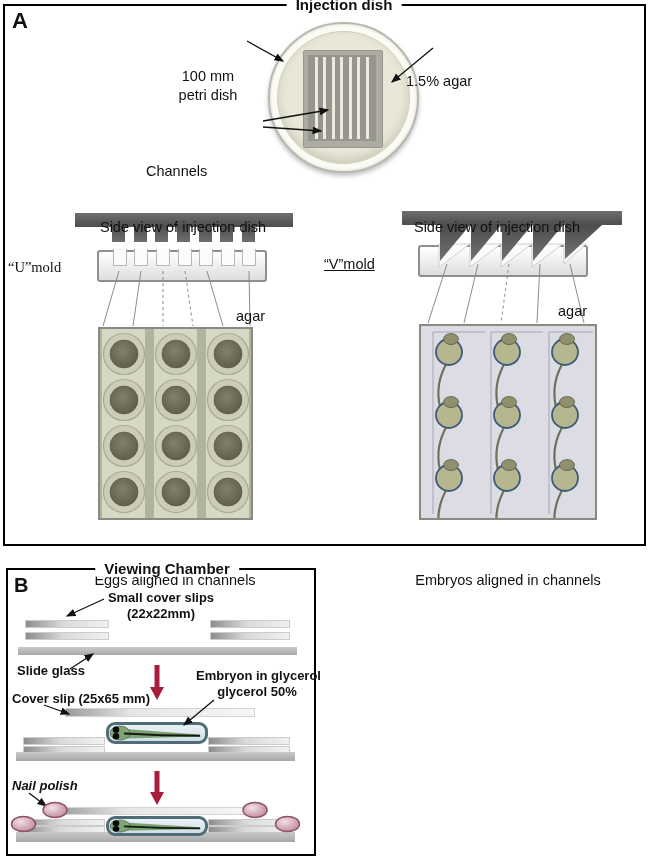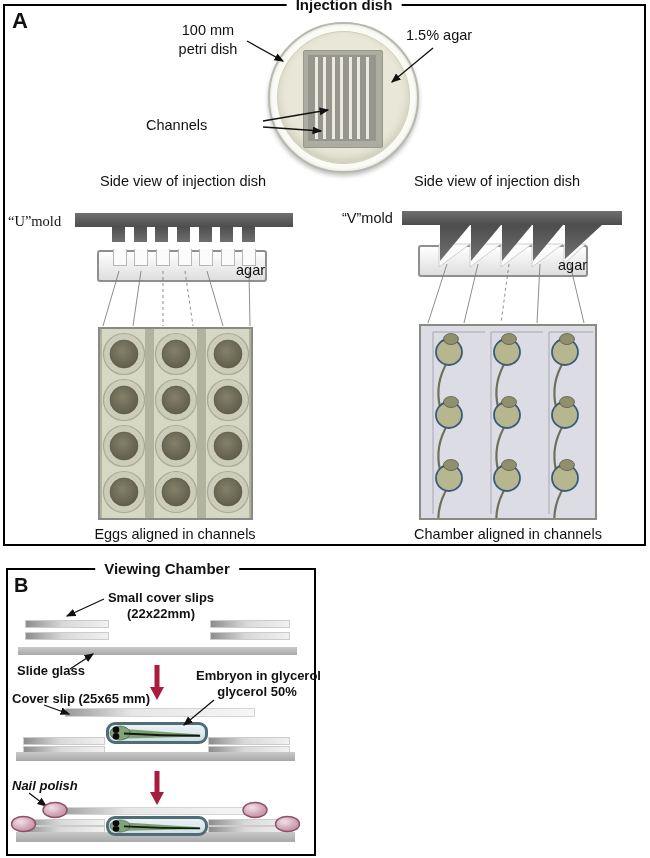--- a/index.html
+++ b/index.html
@@ -3,21 +3,21 @@
 <meta charset="utf-8">
 <style>
   html,body{margin:0;padding:0;background:#fff;}
   .page{position:relative;width:650px;height:858px;background:#fff;overflow:hidden;
         font-family:"Liberation Sans",sans-serif;color:#111;}
   .abs{position:absolute;}
   .panelbox{position:absolute;border:2px solid #000;background:transparent;}
   .legend{position:absolute;transform:translate(-50%,-55%);background:#fff;padding:0 9px;
           font-weight:bold;font-size:15px;white-space:nowrap;z-index:6;}
   .plabel{position:absolute;font-weight:bold;z-index:6;}
-  .lbl{position:absolute;font-size:14.5px;line-height:19px;z-index:6;white-space:nowrap;}
+  .lbl{position:absolute;font-size:14.5px;line-height:19px;z-index:6;white-space:nowrap;margin-top:46px;}
   .lblc{text-align:center;white-space:normal;}
   .blbl{position:absolute;font-size:13px;line-height:16px;font-weight:bold;z-index:6;white-space:nowrap;}
   .dishOuter{border-radius:50%;background:#fbfbf6;border:2px solid #b8b8af;
              box-shadow:0 3px 4px rgba(0,0,0,.25), inset 0 0 3px rgba(0,0,0,.15);}
   .dishInner{border-radius:50%;background:#e9e7d7;border:1px solid #d0ceba;
              box-shadow:inset 0 -4px 8px rgba(120,120,100,.25);}
   .moldRectOuter{background:#adaca1;border:1px solid #98978c;border-radius:2px;}
   .moldRectInner{background:#97968e;}
   .stripe{position:absolute;width:3px;height:82px;top:57px;background:#eceade;}
   .moldbar{background:linear-gradient(180deg,#6f6f6f 0%,#4d4d4d 100%);}
@@ -88,21 +88,21 @@
   <div class="notch" style="left:156px;"></div>
   <div class="notch" style="left:178px;"></div>
   <div class="notch" style="left:199px;"></div>
   <div class="notch" style="left:221px;"></div>
   <div class="notch" style="left:242px;"></div>
   <div class="lbl" style="left:236px;top:261px;z-index:6;">agar</div>
 
   <div class="lbl lblc" style="left:386px;top:172px;width:222px;">
     <span>Side view of injection dish</span><br>
   </div>
-  <div class="lbl" style="left:342px;top:209px;">“V”mold</div>
+  <div class="lbl" style="left:324px;top:209px;text-decoration:underline;">“V”mold</div>
   <div class="abs moldbar" style="left:402px;top:211px;width:220px;height:14px;"></div>
   <div class="agarblock" style="left:418px;top:245px;width:166px;height:28px;"></div>
   <div class="lbl" style="left:558px;top:256px;z-index:6;">agar</div>
 
   <div class="photo eggbg" style="left:98px;top:327px;width:151px;height:189px;">
     <div class="chanstrip" style="left:2px;"></div>
     <div class="chanstrip" style="left:54px;"></div>
     <div class="chanstrip" style="left:106px;"></div>
     <svg width="151" height="189">
       <use href="#egg" x="24" y="25"></use>
@@ -138,21 +138,21 @@
         <use href="#embryo" x="86" y="89"></use>
         <use href="#embryo" x="144" y="89"></use>
       <use href="#embryo" x="28" y="152"></use>
         <use href="#embryo" x="86" y="152"></use>
         <use href="#embryo" x="144" y="152"></use>
       <use href="#embryo" x="28" y="211"></use>
         <use href="#embryo" x="86" y="211"></use>
         <use href="#embryo" x="144" y="211"></use>
     </svg>
   </div>
-  <div class="lbl lblc" style="left:408px;top:525px;width:200px;">Chamber aligned in channels</div>
+  <div class="lbl lblc" style="left:408px;top:525px;width:200px;">Embryos aligned in channels</div>
 
   <div class="panelbox" style="left:6px;top:568px;width:306px;height:284px;"></div>
   <div class="legend" style="left:167px;top:569px;">Viewing Chamber</div>
   <div class="plabel" style="left:14px;top:574px;font-size:20px;">B</div>
 
   <div class="blbl" style="left:105px;top:590px;width:112px;text-align:center;">
     <span>Small cover slips</span><br>
     <span>(22x22mm)</span>
   </div>
 

